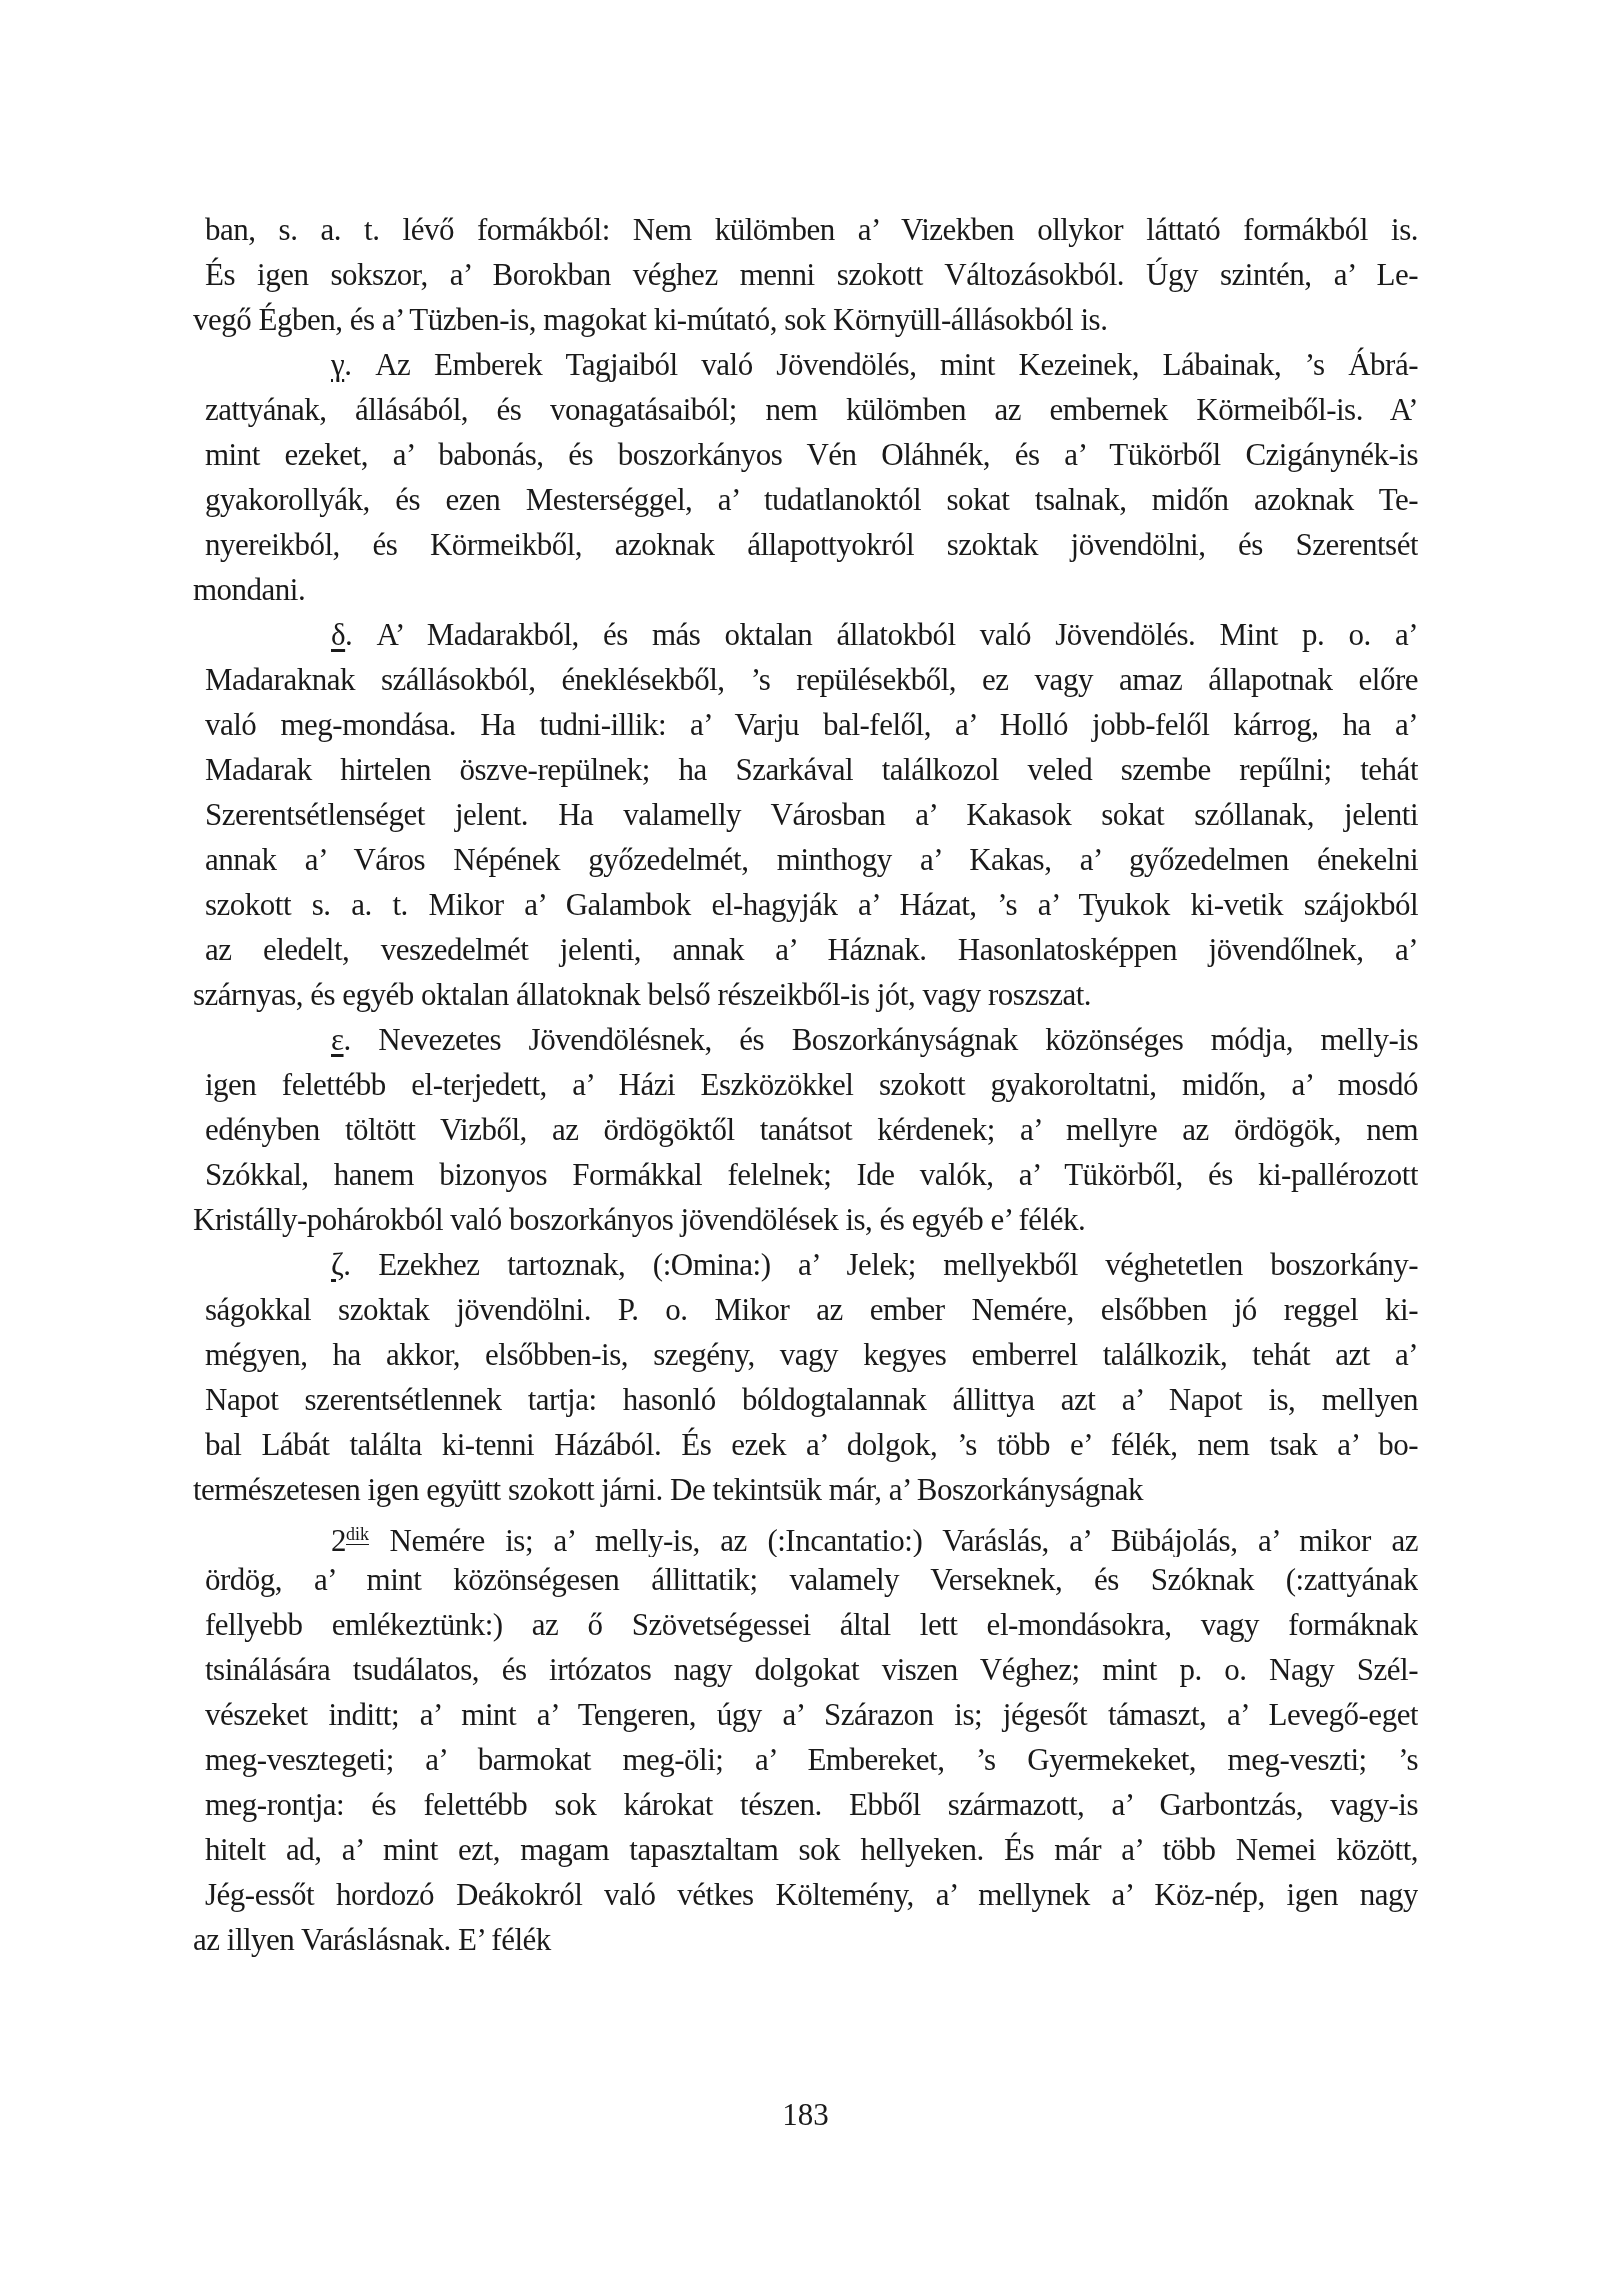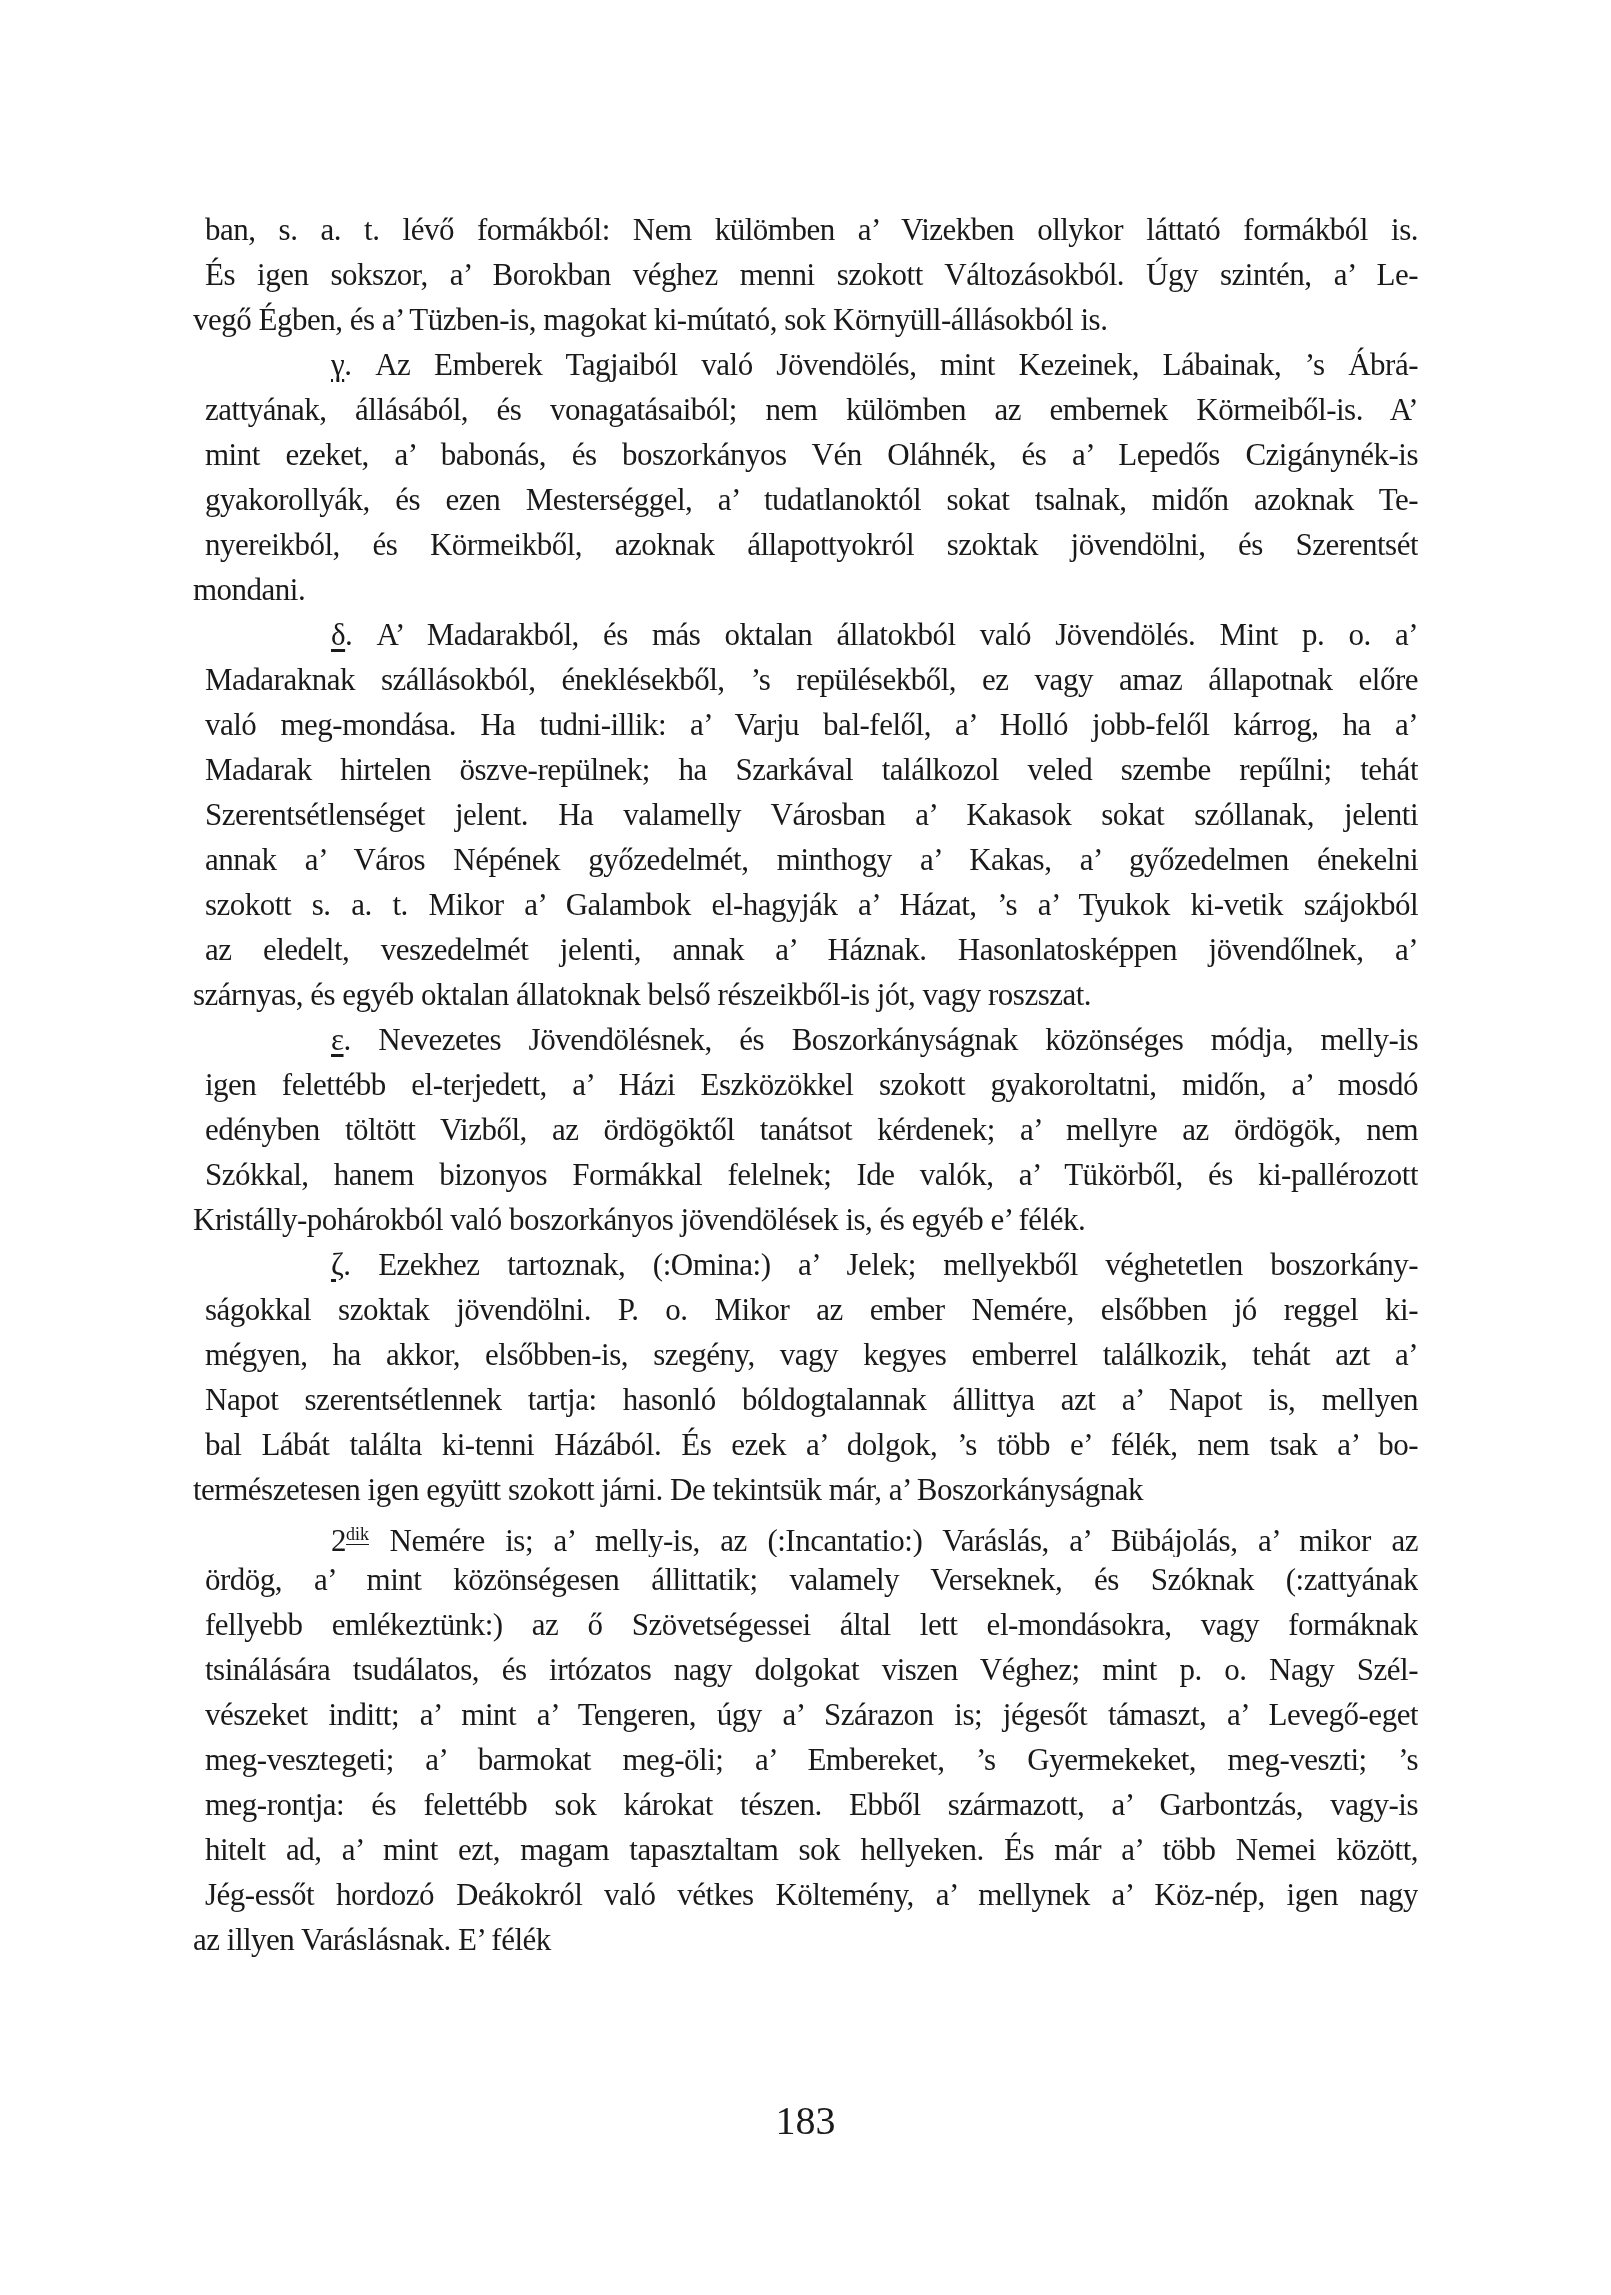--- a/index.html
+++ b/index.html
@@ -46,35 +46,35 @@
     vertical-align: super;
     font-size: 0.58em;
     letter-spacing: 0;
   }
   .page-number {
     position: absolute;
     left: 193px;
     top: 2097px;
     width: 1225px;
     text-align: center;
-    font-size: 40px;
+    font-size: 31px;
     color: #1a1a1a;
   }
 </style>
 </head>
 <body>
 
 <div class="page">
   <div class="text-block" id="text-block">
       <div class="line just"><span>ban, s. a. t. lévő formákból: Nem külömben a’ Vizekben ollykor láttató formákból is.</span></div>
       <div class="line just"><span>És igen sokszor, a’ Borokban véghez menni szokott Változásokból. Úgy szintén, a’ Le-</span></div>
       <div class="line"><span>vegő Égben, és a’ Tüzben-is, magokat ki-mútató, sok Környüll-állásokból is.</span></div>
       <div class="line just indent"><span class="u">γ</span><span>. Az Emberek Tagjaiból való Jövendölés, mint Kezeinek, Lábainak, ’s Ábrá-</span></div>
       <div class="line just"><span>zattyának, állásából, és vonagatásaiból; nem külömben az embernek Körmeiből-is. A’</span></div>
-      <div class="line just"><span>mint ezeket, a’ babonás, és boszorkányos Vén Oláhnék, és a’ Lepedős Czigánynék-is</span></div>
+      <div class="line just"><span>mint ezeket, a’ babonás, és boszorkányos Vén Oláhnék, és a’ Tükörből Czigánynék-is</span></div>
       <div class="line just"><span>gyakorollyák, és ezen Mesterséggel, a’ tudatlanoktól sokat tsalnak, midőn azoknak Te-</span></div>
       <div class="line just"><span>nyereikból, és Körmeikből, azoknak állapottyokról szoktak jövendölni, és Szerentsét</span></div>
       <div class="line"><span>mondani.</span></div>
       <div class="line just indent"><span class="u">δ</span><span>. A’ Madarakból, és más oktalan állatokból való Jövendölés. Mint p. o. a’</span></div>
       <div class="line just"><span>Madaraknak szállásokból, éneklésekből, ’s repülésekből, ez vagy amaz állapotnak előre</span></div>
       <div class="line just"><span>való meg-mondása. Ha tudni-illik: a’ Varju bal-felől, a’ Holló jobb-felől kárrog, ha a’</span></div>
       <div class="line just"><span>Madarak hirtelen öszve-repülnek; ha Szarkával találkozol veled szembe repűlni; tehát</span></div>
       <div class="line just"><span>Szerentsétlenséget jelent. Ha valamelly Városban a’ Kakasok sokat szóllanak, jelenti</span></div>
       <div class="line just"><span>annak a’ Város Népének győzedelmét, minthogy a’ Kakas, a’ győzedelmen énekelni</span></div>
       <div class="line just"><span>szokott s. a. t. Mikor a’ Galambok el-hagyják a’ Házat, ’s a’ Tyukok ki-vetik szájokból</span></div>

